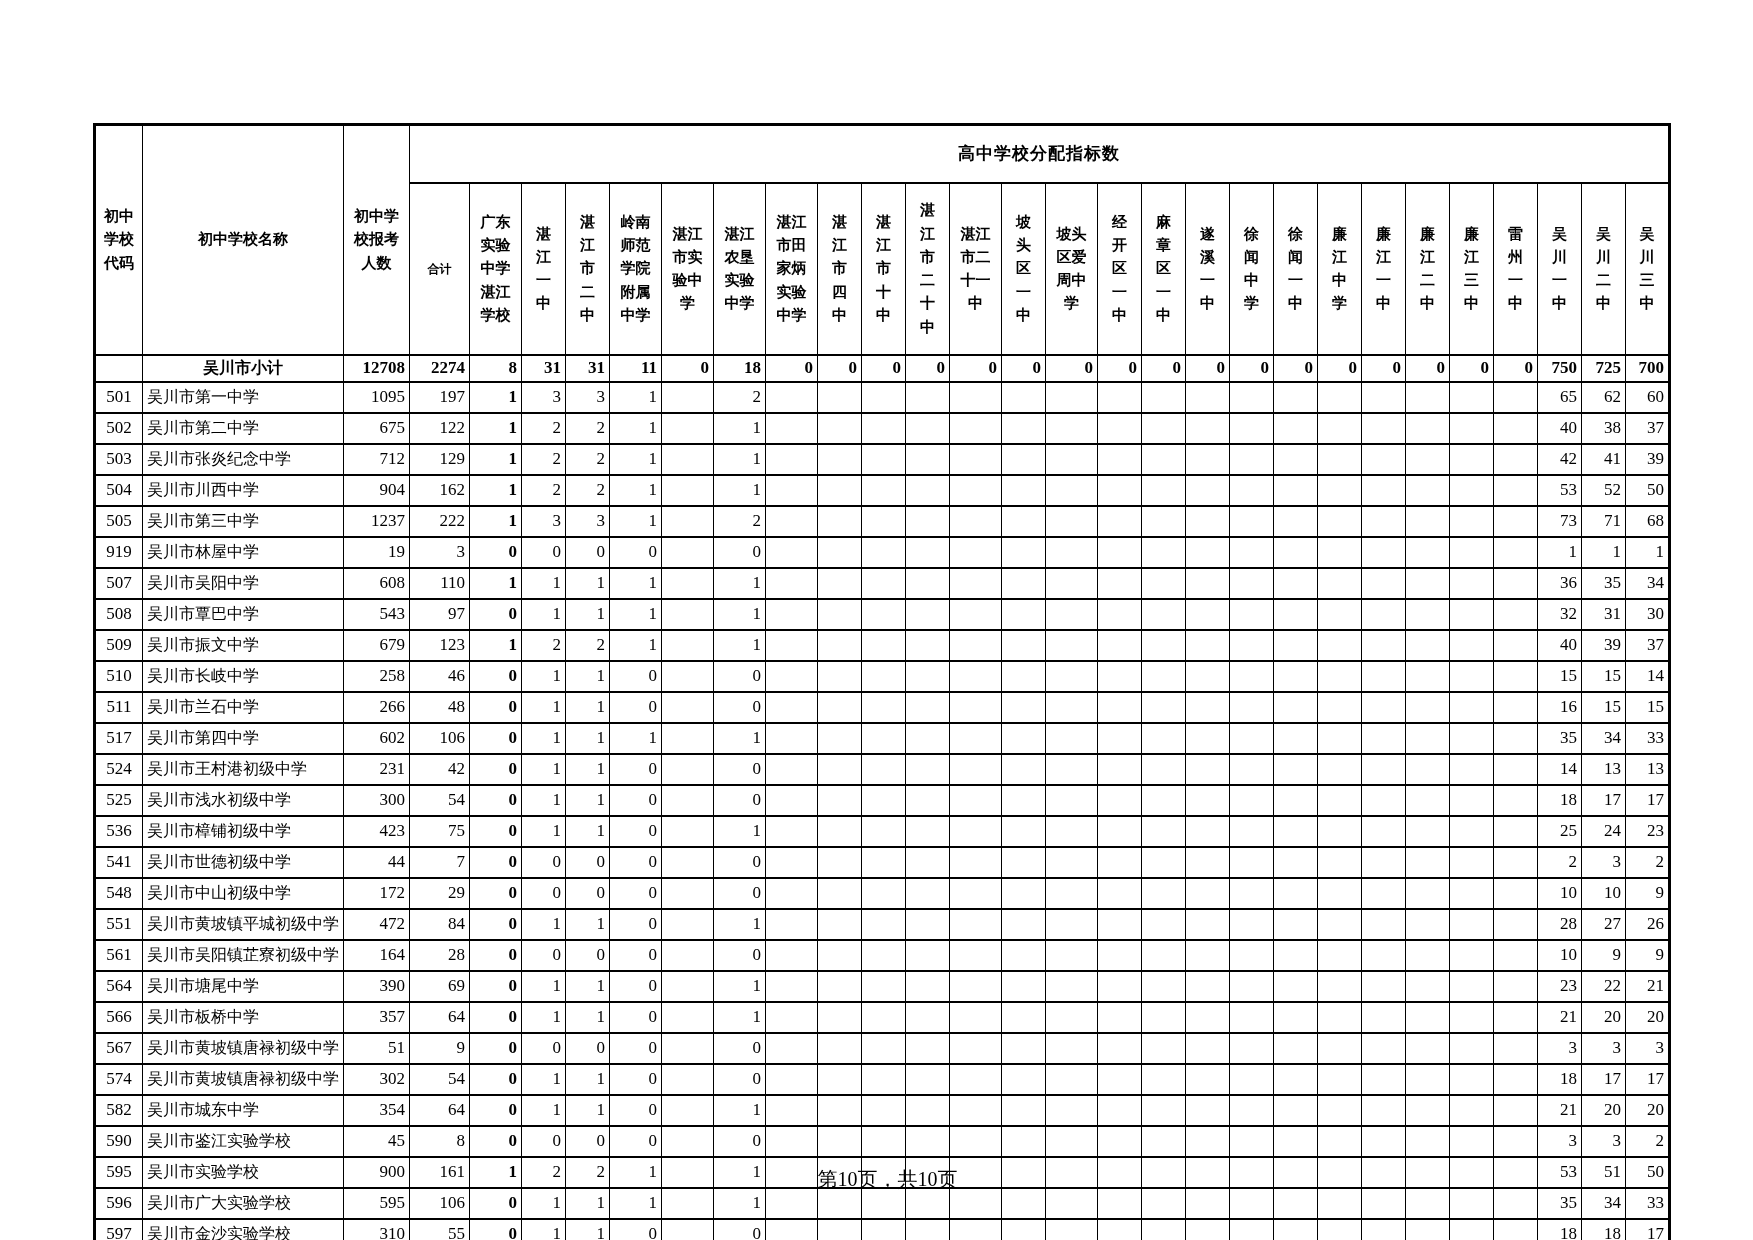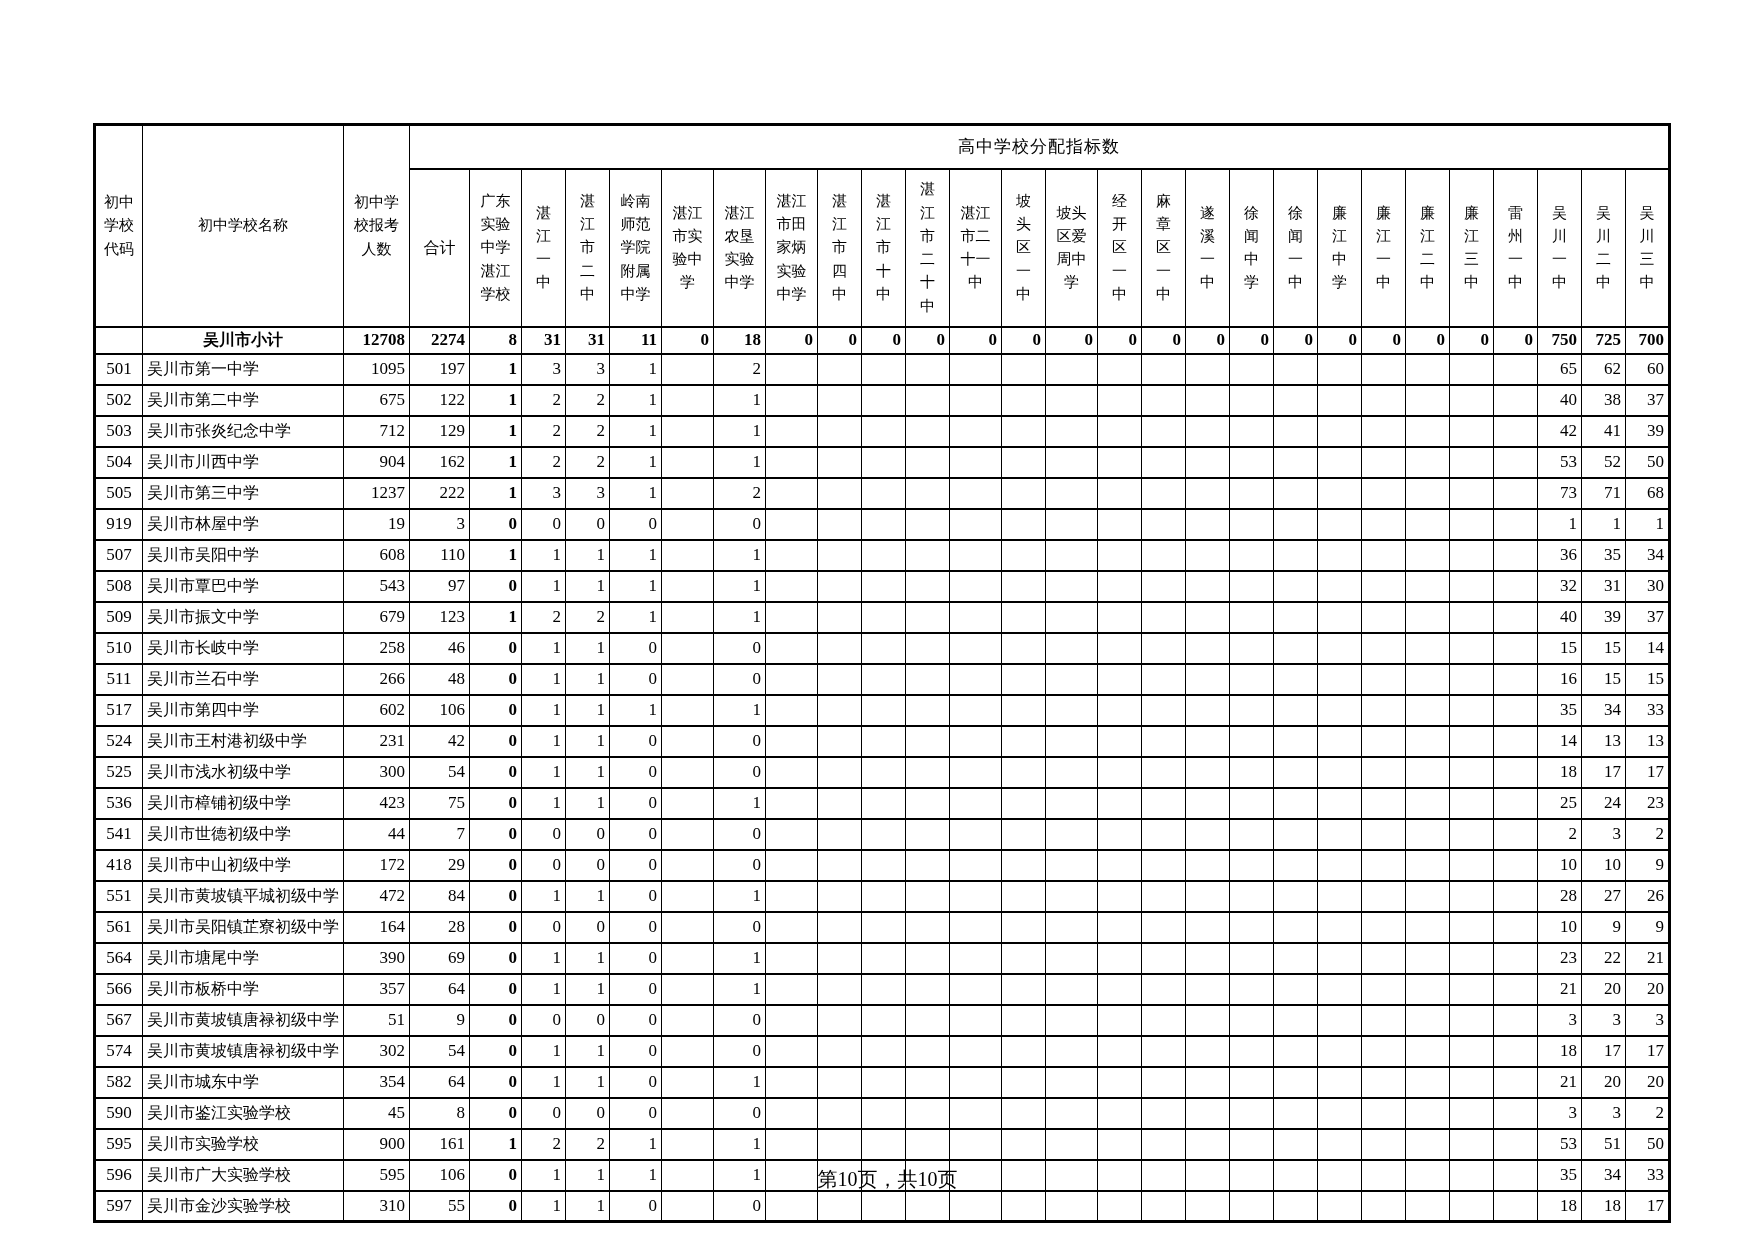--- a/index.html
+++ b/index.html
@@ -3,26 +3,26 @@
 <meta charset="utf-8">
 <style>
   html,body{margin:0;padding:0;background:#fff;}
   .page{position:relative;width:1753px;height:1240px;background:#ffffff;overflow:hidden;
         font-family:"Liberation Serif","DejaVu Serif",serif;color:#000;}
   table.quota{border-collapse:collapse;table-layout:fixed;position:absolute;left:93px;top:123px;
         border:3px solid #000;}
   th,td{border-left:1px solid #000;border-right:1px solid #000;
         border-top:2px solid #000;border-bottom:2px solid #000;
         overflow:hidden;box-sizing:border-box;}
-  thead th{font-weight:normal;font-size:15px;text-align:center;vertical-align:middle;
-        white-space:pre-line;line-height:1.55;padding:8px 1px;}
+  thead th{font-weight:bold;font-size:15px;text-align:center;vertical-align:middle;
+        white-space:pre-line;line-height:1.55;padding:15px 1px;}
   tr.group-row{height:29px;}
   th.group-header{font-size:17px;letter-spacing:1px;}
   tr.school-row{height:142px;}
-  th.total-header{font-size:16px;}
+  th.total-header{font-size:12px;}
   tbody tr{height:31px;}
   tr.subtotal-row{height:27px;}
   tr.subtotal-row td{font-weight:bold;}
   td{font-size:17px;padding:0 4px;white-space:nowrap;}
   td.num{text-align:right;}
   td.code{text-align:center;}
   td.name{text-align:left;font-size:16px;margin-left:48px;}
   td.center{text-align:center;}
   td.bold{font-weight:bold;}
   .footer{position:absolute;top:1166px;left:0;width:1753px;text-align:center;
@@ -734,21 +734,21 @@
           <td class="num"></td>
           <td class="num"></td>
           <td class="num"></td>
           <td class="num"></td>
           <td class="num"></td>
           <td class="num">2</td>
           <td class="num">3</td>
           <td class="num">2</td>
         </tr>
         <tr>
-          <td class="code">418</td>
+          <td class="code">548</td>
           <td class="name">吴川市中山初级中学</td>
           <td class="num">172</td>
           <td class="num">29</td>
           <td class="num bold">0</td>
           <td class="num">0</td>
           <td class="num">0</td>
           <td class="num">0</td>
           <td class="num"></td>
           <td class="num">0</td>
           <td class="num"></td>

